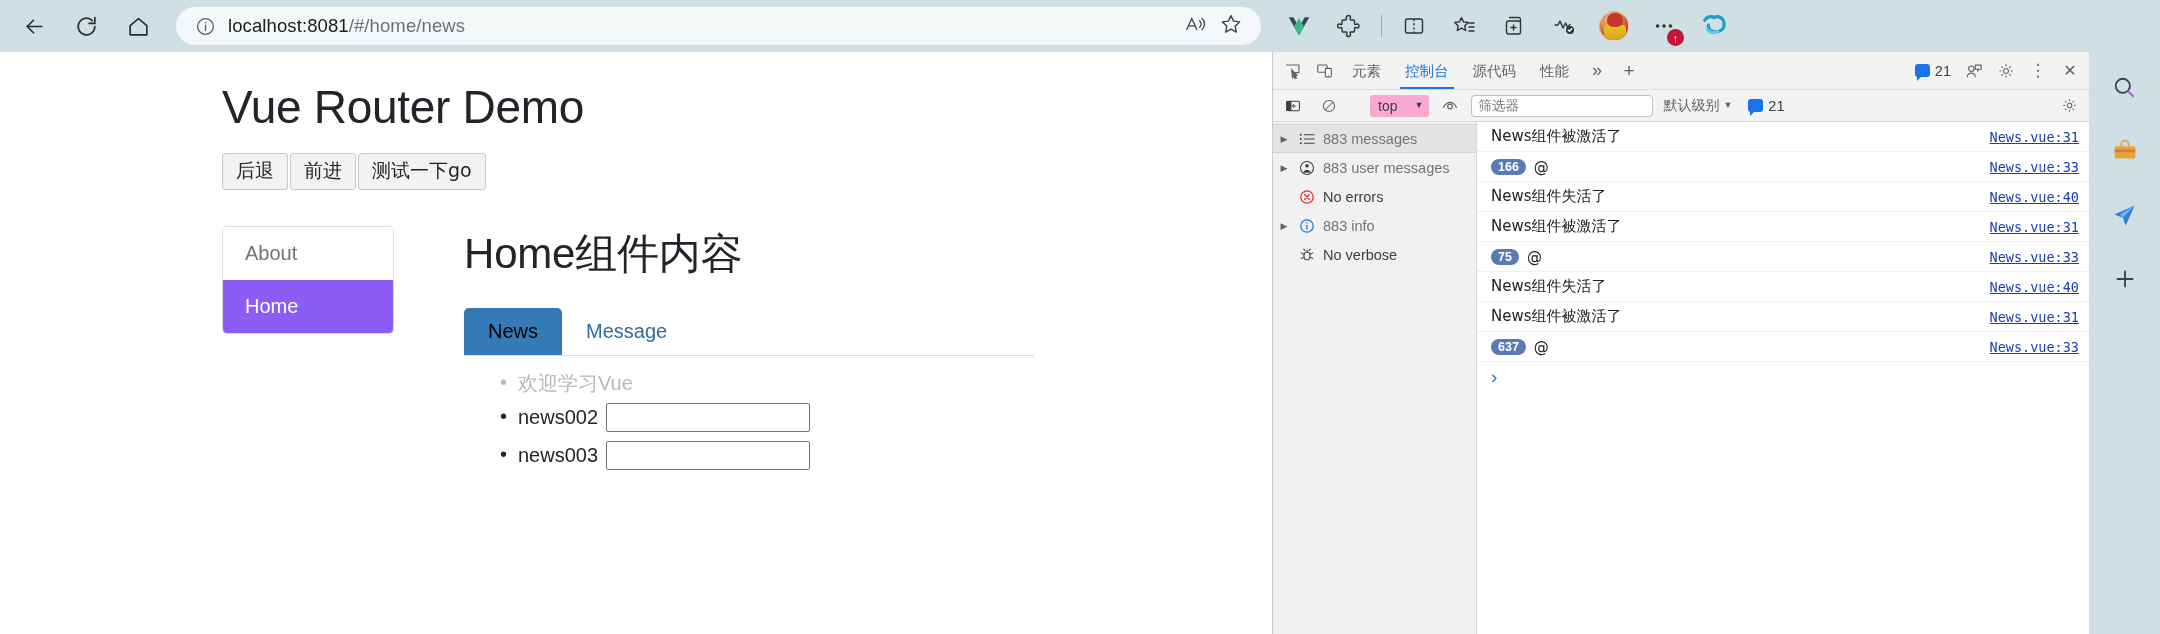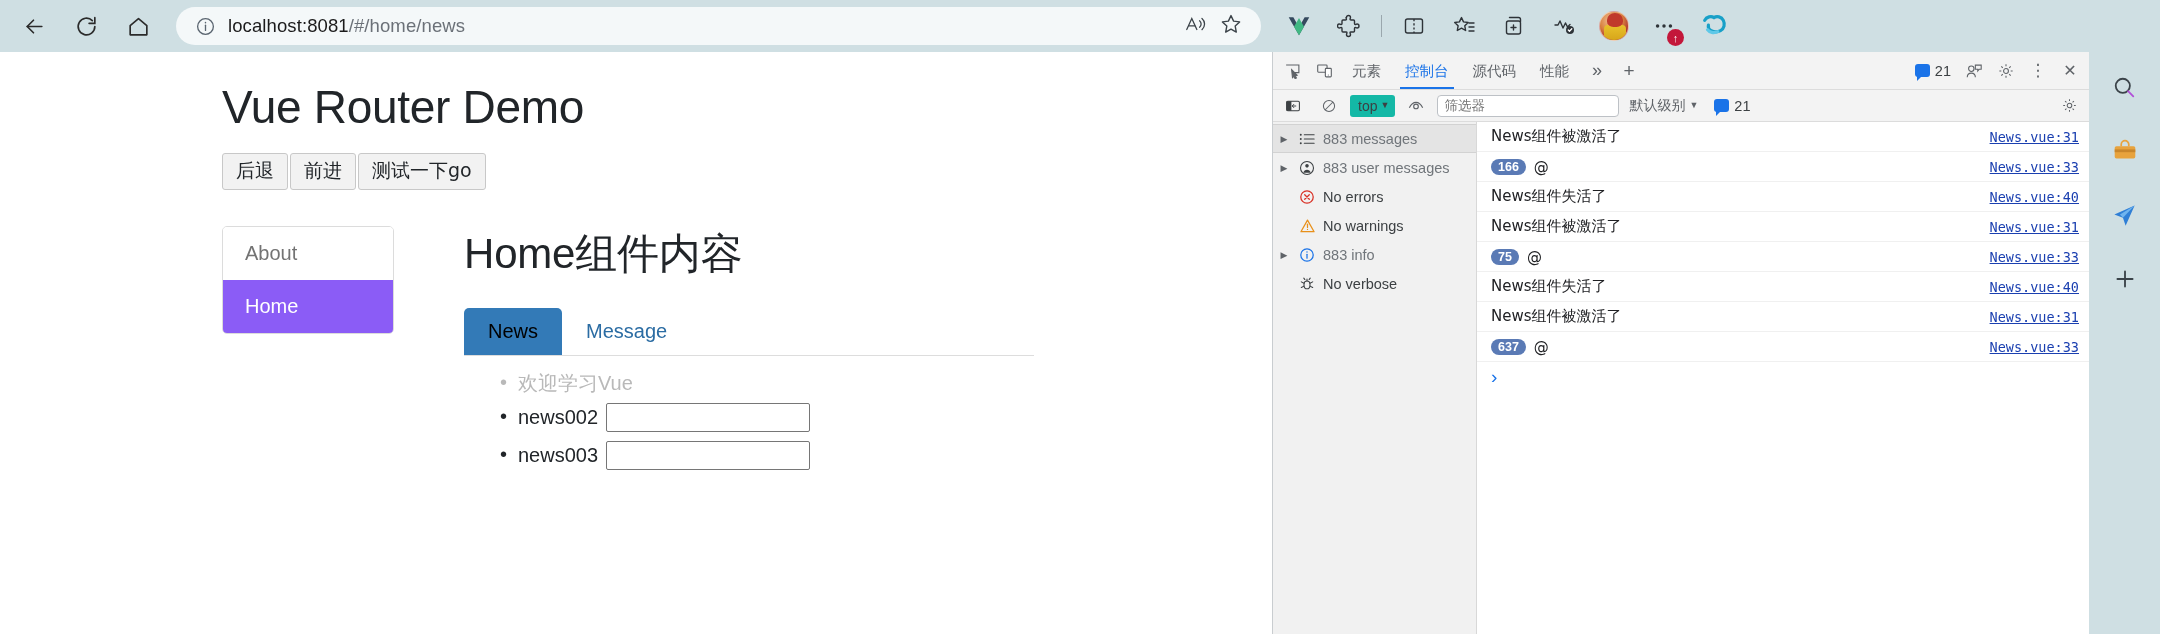--- a/index.html
+++ b/index.html
@@ -141,22 +141,22 @@
   .bubble-icon::after {
     content:""; position:absolute; left:2px; bottom:-4px; border-width:5px 5px 0 0;
     border-style:solid; border-color:#1a73e8 transparent transparent transparent;
   }
 
   .dt-filterbar {
     height: 32px; background: #f3f3f3; border-bottom: 1px solid #dcdcdc;
     display: flex; align-items: center; padding: 0 5px; gap: 6px;
   }
   .ctx-select {
-    font-size: 14px; color: #3c4043; background: #14b8a6; border-radius: 3px;
-    padding: 3px 6px 3px 8px; display: flex; align-items: center; gap: 3px;
+    font-size: 14px; color: #3c4043; background: #f9a8d4; border-radius: 3px;
+    padding: 3px 6px 3px 8px; display: flex; align-items: center; gap: 17px; margin-left: 20px;
   }
   .filter-input {
     width: 182px; height: 22px; border: 1px solid #bdc1c6; border-radius: 4px;
     background: #fff; font-size: 13.5px; padding: 0 6px; color: #3c4043;
     font-family: "Liberation Sans", sans-serif;
   }
   .level-select { font-size: 14px; color: #5f6368; display: flex; align-items: center; gap: 4px; padding: 0 4px; }
   .caret { font-size: 9px; line-height: 1; }
 
   .dt-body { flex: 1; display: flex; min-height: 0; }
@@ -468,31 +468,20 @@
           <span class="side-arrow"></span>
           <span class="side-ico">
             <svg width="16" height="16" viewBox="0 0 18 18" fill="none" stroke="#d93025" stroke-width="1.4">
                 <circle cx="9" cy="9" r="7"></circle>
                 <path d="m6.4 6.4 5.2 5.2M11.6 6.4l-5.2 5.2" stroke-linecap="round"></path>
               </svg>
           </span>
           <span class="side-label">No errors</span>
         </div>
         <div class="side-row">
-          <span class="side-arrow"></span>
-          <span class="side-ico">
-            <svg width="17" height="16" viewBox="0 0 18 18" fill="none" stroke="#e8901a" stroke-width="1.4" stroke-linejoin="round">
-                <path d="M9 2.4 16.4 15.4H1.6z"></path>
-                <path d="M9 7v3.6" stroke-linecap="round"></path>
-                <circle cx="9" cy="12.8" r="0.75" fill="#e8901a" stroke="none"></circle>
-              </svg>
-          </span>
-          <span class="side-label">No warnings</span>
-        </div>
-        <div class="side-row">
           <span class="side-arrow">▶</span>
           <span class="side-ico">
             <svg width="16" height="16" viewBox="0 0 18 18" fill="none" stroke="#1a73e8" stroke-width="1.4">
                 <circle cx="9" cy="9" r="7"></circle>
                 <path d="M9 8.2v4.4" stroke-linecap="round"></path>
                 <circle cx="9" cy="5.6" r="0.8" fill="#1a73e8" stroke="none"></circle>
               </svg>
           </span>
           <span class="side-label dim">883 info</span>
         </div>

